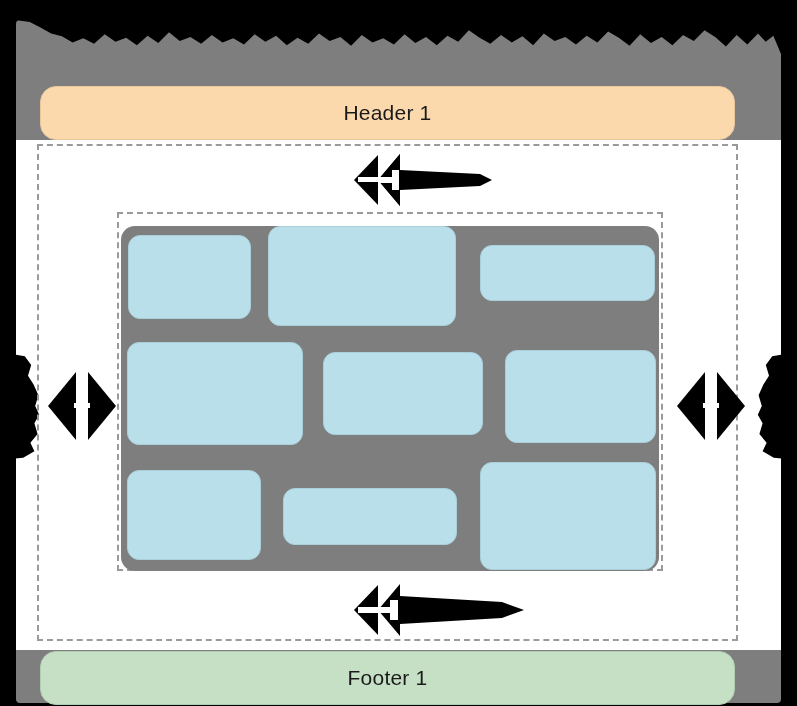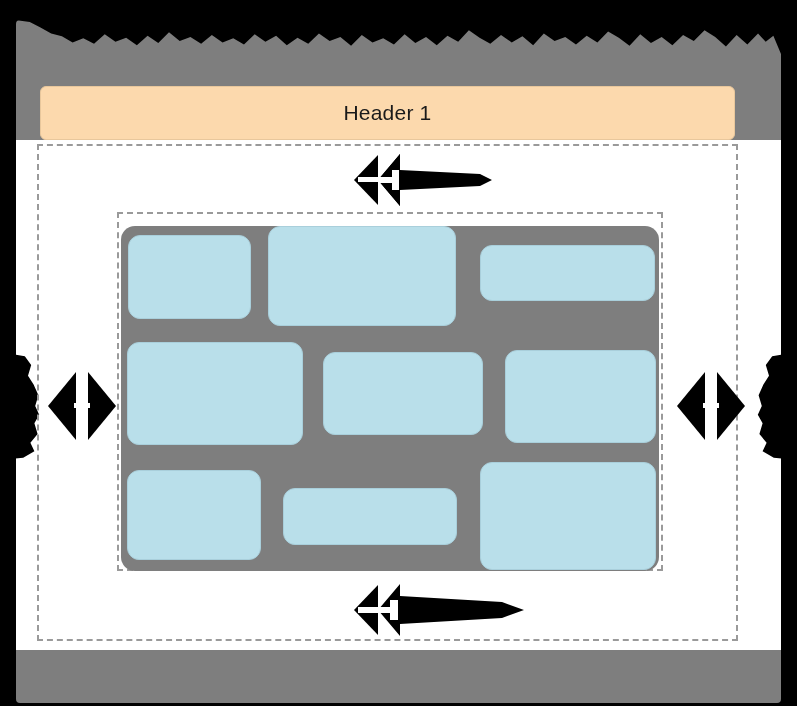--- a/index.html
+++ b/index.html
@@ -39,21 +39,21 @@
 
   
   .white-page{
     position:absolute;left:16px;top:140px;width:765px;height:510px;
     background:#ffffff;
   }
 
   
   .bar{
     position:absolute;left:40px;width:693px;height:52px;
-    border-radius:6px;
+    border-radius:16px;
     display:flex;align-items:center;justify-content:center;
     font-size:21px;color:#1a1a1a;letter-spacing:.2px;
   }
   .bar.header{top:86px;background:#fcd9ad;border:1px solid #e8c79c;}
   .bar.footer{top:651px;background:#c6e0c6;border:1px solid #b2ceb2;}
 
   
   .dashed{
     position:absolute;border:2px dashed #9a9a9a;background:transparent;
     box-sizing:border-box;
@@ -100,20 +100,23 @@
   <div class="torn-left"></div>
   <div class="torn-right"></div>
 
   <div class="dashed outer"></div>
   <div class="dashed inner"></div>
 
   <div class="bar header">
     <span>Header 1</span>
   </div>
 
+  <div class="bar footer">
+    <span>Footer 1</span>
+  </div>
 
   <div class="brick-panel" id="brick-panel">
       <div class="cell" style="left: 7px; top: 9px; width: 123px; height: 84px;"></div>
       <div class="cell" style="left: 147px; top: 0px; width: 188px; height: 100px;"></div>
       <div class="cell" style="left: 359px; top: 19px; width: 175px; height: 56px;"></div>
       <div class="cell" style="left: 6px; top: 116px; width: 176px; height: 103px;"></div>
       <div class="cell" style="left: 202px; top: 126px; width: 160px; height: 83px;"></div>
       <div class="cell" style="left: 384px; top: 124px; width: 151px; height: 93px;"></div>
       <div class="cell" style="left: 6px; top: 244px; width: 134px; height: 90px;"></div>
       <div class="cell" style="left: 162px; top: 262px; width: 174px; height: 57px;"></div>

